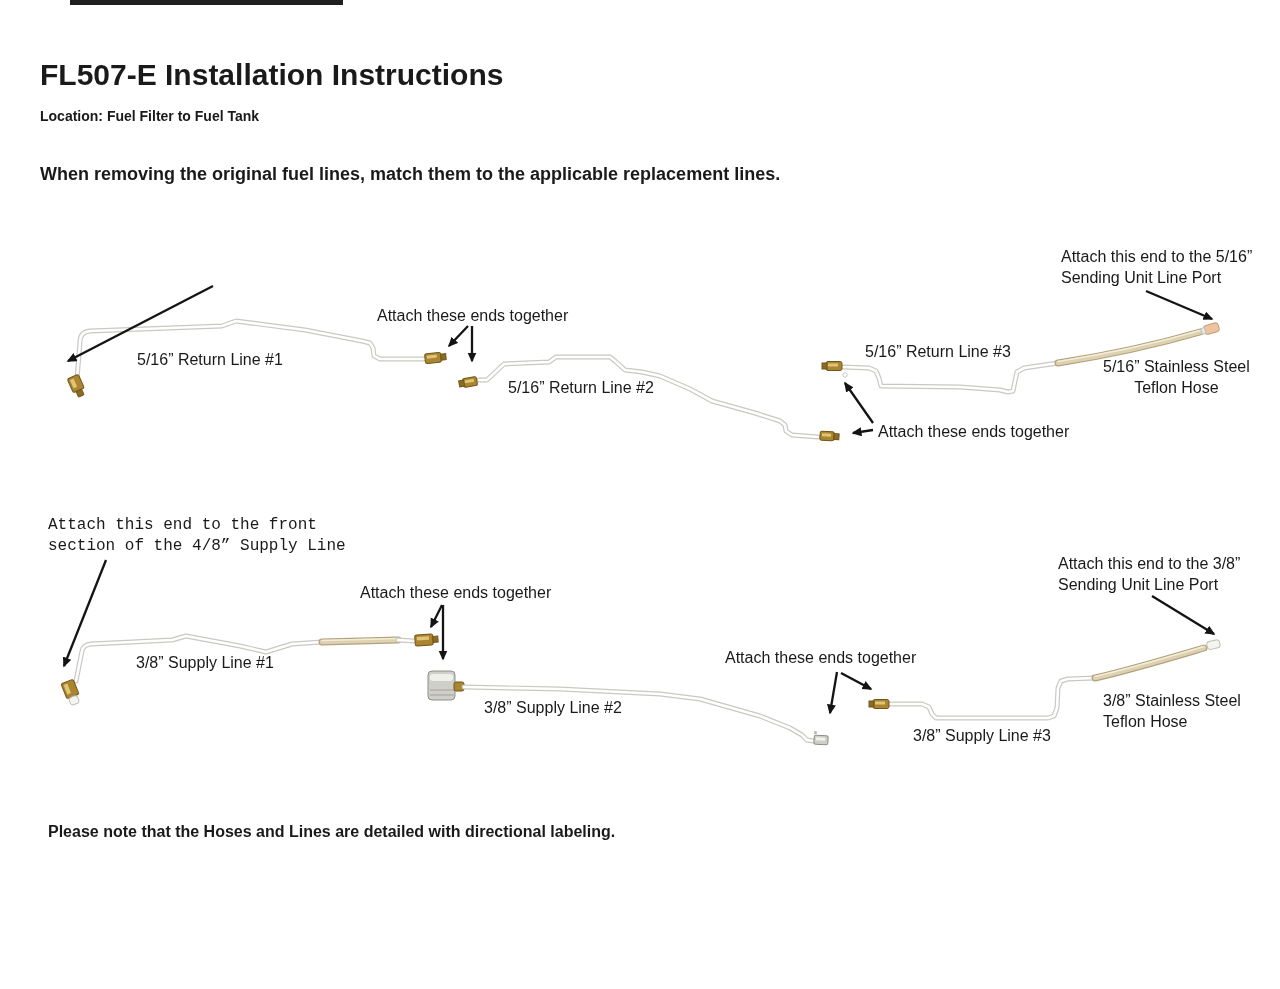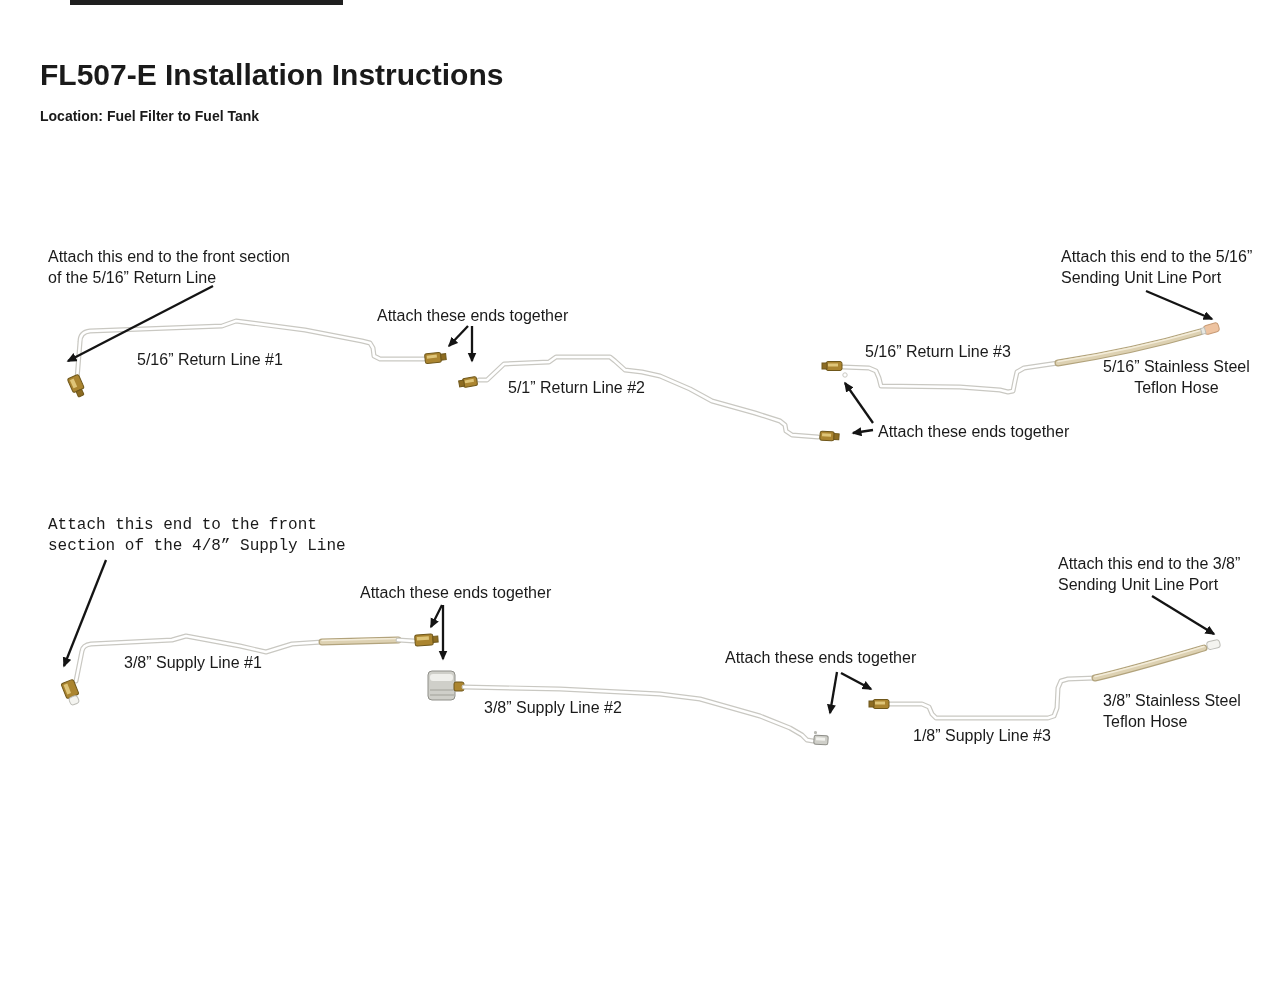--- a/index.html
+++ b/index.html
@@ -53,20 +53,21 @@
 </style>
 </head>
 <body>
 
 <div class="page">
 
   <div class="top-bar"></div>
 
   <div class="title">FL507-E Installation Instructions</div>
   <div class="subtitle">Location: Fuel Filter to Fuel Tank</div>
+  <div class="warning">When removing the original fuel lines, match them to the applicable replacement lines.</div>
 
   <svg class="overlay" width="1280" height="989" viewBox="0 0 1280 989">
     <defs>
       <marker id="ah" markerWidth="11" markerHeight="10" refX="8.5" refY="4.5" orient="auto" markerUnits="userSpaceOnUse">
         <path d="M0,0 L10,4.5 L0,9 z" fill="#141414"></path>
       </marker>
     </defs>
 
     <g>
       <path class="tube-outline" d="M 77,379 L 80,342 Q 80,332 90,331 L 222,326 L 236,321 L 305,330 L 362,341 L 370,343 L 373,348 L 374,356 L 380,359 L 424,359"></path>
@@ -185,52 +186,49 @@
     </g>
 
     <path class="arrow" marker-end="url(#ah)" d="M 106,560 L 64,666"></path>
     <path class="arrow" marker-end="url(#ah)" d="M 442,605 L 431,627"></path>
     <path class="arrow" marker-end="url(#ah)" d="M 443,605 L 443,659"></path>
     <path class="arrow" marker-end="url(#ah)" d="M 837,672 L 830,713"></path>
     <path class="arrow" marker-end="url(#ah)" d="M 841,673 L 871,689"></path>
     <path class="arrow" marker-end="url(#ah)" d="M 1152,596 L 1214,634"></path>
   </svg>
 
-  <div class="lbl" style="left:48px; top:246px;">
-    <div>Attach this end to the front section</div>
-    <div>of the 5/16” Return Line</div>
-  </div>
   <div class="lbl" style="left:377px; top:305px;">Attach these ends together</div>
   <div class="lbl" style="left:137px; top:349px;">5/16” Return Line #1</div>
-  <div class="lbl" style="left:508px; top:377px;">5/1” Return Line #2</div>
+  <div class="lbl" style="left:508px; top:377px;">5/16” Return Line #2</div>
   <div class="lbl" style="left:865px; top:341px;">5/16” Return Line #3</div>
   <div class="lbl" style="left:878px; top:421px;">Attach these ends together</div>
   <div class="lbl" style="left:1103px; top:356px;text-align:center;">
     <div>5/16” Stainless Steel</div>
     <div>Teflon Hose</div>
   </div>
   <div class="lbl" style="left:1038px; top:246px;margin-left:23px;">
     <div>Attach this end to the 5/16”</div>
     <div>Sending Unit Line Port</div>
   </div>
 
   <div class="lbl" style="left:48px; top:515px;font-family:Liberation Mono, monospace;">
     <div>Attach this end to the front</div>
     <div>section of the 4/8” Supply Line</div>
   </div>
-  <div class="lbl" style="left:124px; top:652px;text-align:right;">3/8” Supply Line #1</div>
+  <div class="lbl" style="left:136px; top:652px;text-align:right;">3/8” Supply Line #1</div>
   <div class="lbl" style="left:360px; top:582px;">Attach these ends together</div>
   <div class="lbl" style="left:484px; top:697px;">3/8” Supply Line #2</div>
   <div class="lbl" style="left:725px; top:647px;">Attach these ends together</div>
-  <div class="lbl" style="left:913px; top:725px;">1/8” Supply Line #3</div>
+  <div class="lbl" style="left:913px; top:725px;">3/8” Supply Line #3</div>
   <div class="lbl" style="left:1058px; top:553px;">
     <div>Attach this end to the 3/8”</div>
     <div>Sending Unit Line Port</div>
   </div>
   <div class="lbl" style="left:1103px; top:690px;">
     <div>3/8” Stainless Steel</div>
     <div>Teflon Hose</div>
   </div>
 
   <div class="footer">
+    <div>Please note that the Hoses and Lines are detailed with directional labeling.</div>
   </div>
 
 </div>
 
 </body></html>

